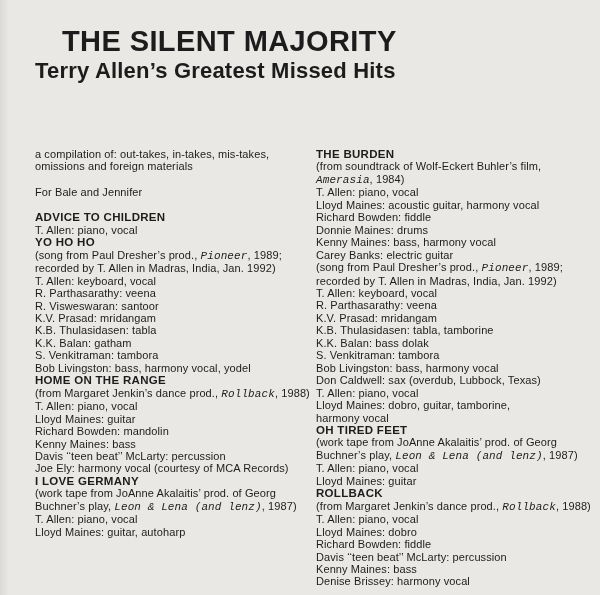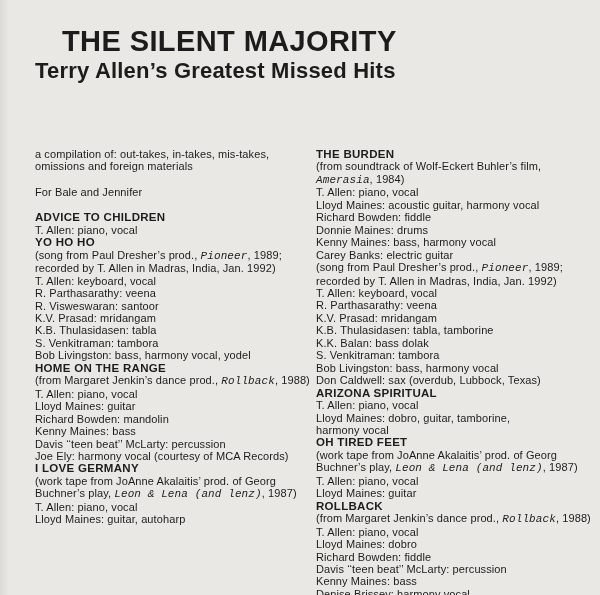--- a/index.html
+++ b/index.html
@@ -45,20 +45,21 @@
     <div class="line h"><span>ADVICE TO CHILDREN</span></div>
     <div class="line"><span>T. Allen: piano, vocal</span></div>
     <div class="line h"><span>YO HO HO</span></div>
     <div class="line"><span>(song from Paul Dresher’s prod., </span><span class="i">Pioneer</span><span>, 1989;</span></div>
     <div class="line"><span>recorded by T. Allen in Madras, India, Jan. 1992)</span></div>
     <div class="line"><span>T. Allen: keyboard, vocal</span></div>
     <div class="line"><span>R. Parthasarathy: veena</span></div>
     <div class="line"><span>R. Visweswaran: santoor</span></div>
     <div class="line"><span>K.V. Prasad: mridangam</span></div>
     <div class="line"><span>K.B. Thulasidasen: tabla</span></div>
+    <div class="line"><span>K.K. Balan: gatham</span></div>
     <div class="line"><span>S. Venkitraman: tambora</span></div>
     <div class="line"><span>Bob Livingston: bass, harmony vocal, yodel</span></div>
     <div class="line h"><span>HOME ON THE RANGE</span></div>
     <div class="line"><span>(from Margaret Jenkin’s dance prod., </span><span class="i">Rollback</span><span>, 1988)</span></div>
     <div class="line"><span>T. Allen: piano, vocal</span></div>
     <div class="line"><span>Lloyd Maines: guitar</span></div>
     <div class="line"><span>Richard Bowden: mandolin</span></div>
     <div class="line"><span>Kenny Maines: bass</span></div>
     <div class="line"><span>Davis ‘‘teen beat’’ McLarty: percussion</span></div>
     <div class="line"><span>Joe Ely: harmony vocal (courtesy of MCA Records)</span></div>
@@ -81,21 +82,20 @@
     <div class="line"><span>(song from Paul Dresher’s prod., </span><span class="i">Pioneer</span><span>, 1989;</span></div>
     <div class="line"><span>recorded by T. Allen in Madras, India, Jan. 1992)</span></div>
     <div class="line"><span>T. Allen: keyboard, vocal</span></div>
     <div class="line"><span>R. Parthasarathy: veena</span></div>
     <div class="line"><span>K.V. Prasad: mridangam</span></div>
     <div class="line"><span>K.B. Thulasidasen: tabla, tamborine</span></div>
     <div class="line"><span>K.K. Balan: bass dolak</span></div>
     <div class="line"><span>S. Venkitraman: tambora</span></div>
     <div class="line"><span>Bob Livingston: bass, harmony vocal</span></div>
     <div class="line"><span>Don Caldwell: sax (overdub, Lubbock, Texas)</span></div>
-    <div class="line h"><span>ARIZONA SPIRITUAL</span></div>
     <div class="line"><span>T. Allen: piano, vocal</span></div>
     <div class="line"><span>Lloyd Maines: dobro, guitar, tamborine,</span></div>
     <div class="line"><span>harmony vocal</span></div>
     <div class="line h"><span>OH TIRED FEET</span></div>
     <div class="line"><span>(work tape from JoAnne Akalaitis’ prod. of Georg</span></div>
     <div class="line"><span>Buchner’s play, </span><span class="i">Leon &amp; Lena (and lenz)</span><span>, 1987)</span></div>
     <div class="line"><span>T. Allen: piano, vocal</span></div>
     <div class="line"><span>Lloyd Maines: guitar</span></div>
     <div class="line h"><span>ROLLBACK</span></div>
     <div class="line"><span>(from Margaret Jenkin’s dance prod., </span><span class="i">Rollback</span><span>, 1988)</span></div>

